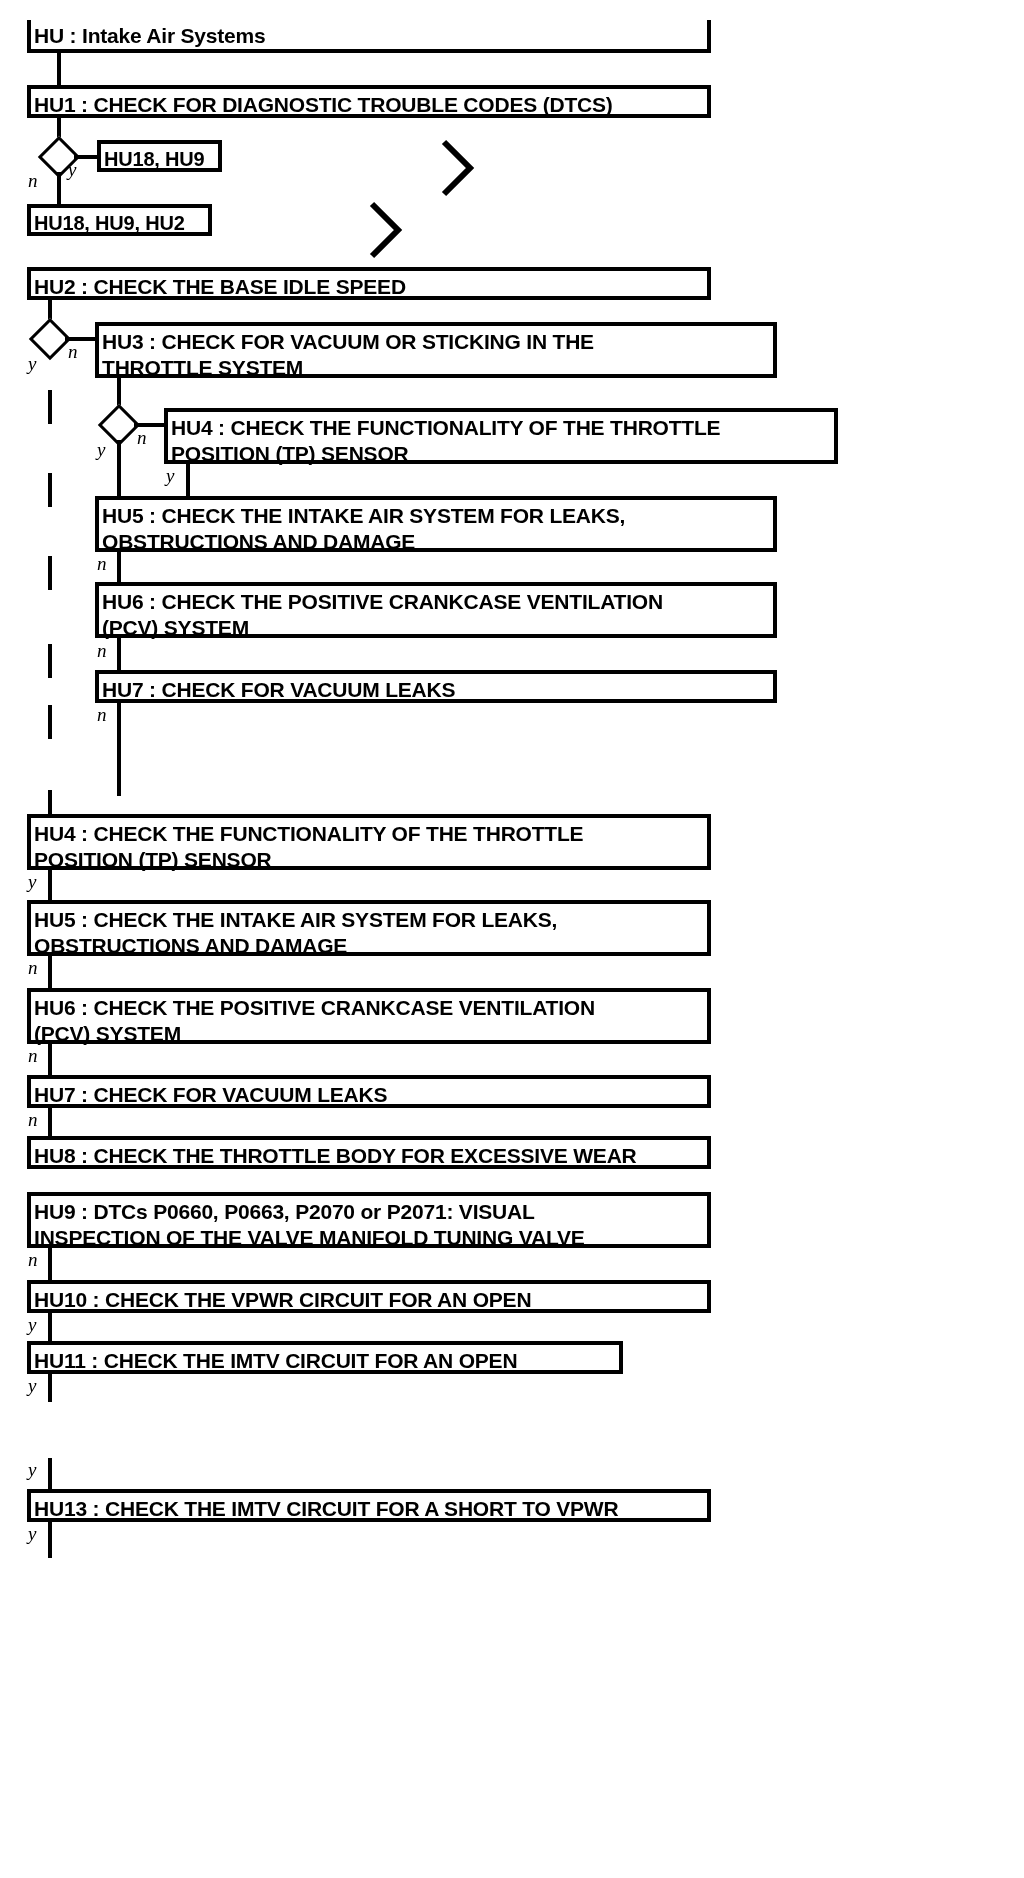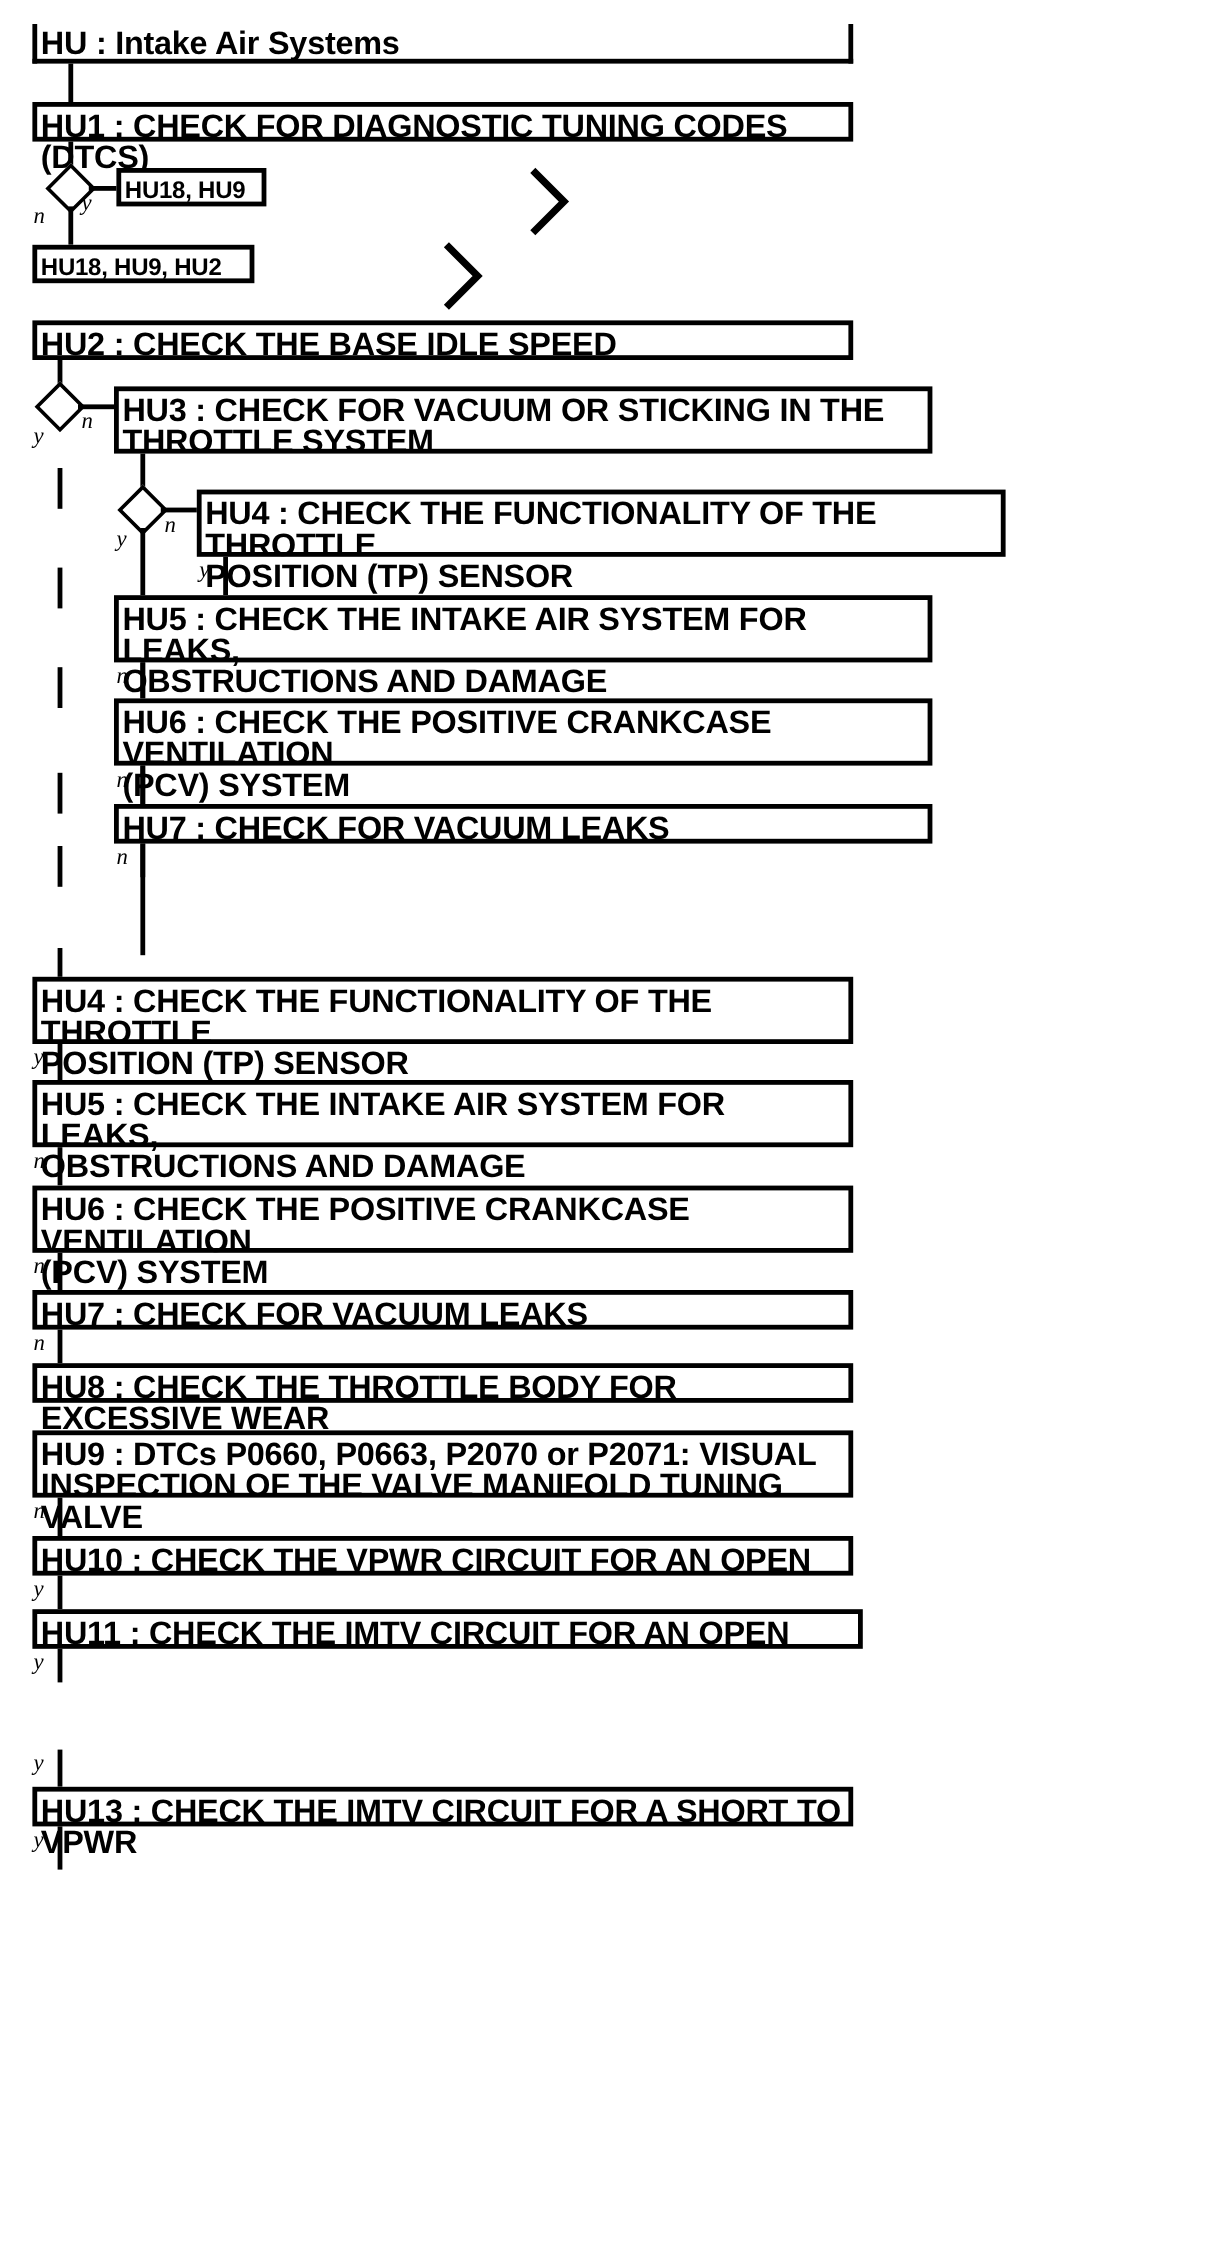--- a/index.html
+++ b/index.html
@@ -15,21 +15,21 @@
     font-family: "Liberation Sans", sans-serif;
     overflow: hidden;
   }
   .node {
     position: absolute;
     box-sizing: border-box;
     border: 4px solid #000000;
     background: #ffffff;
     color: #000000;
     font-weight: bold;
-    font-size: 27px;
+    font-size: 21px;
     line-height: 26px;
     letter-spacing: -0.2px;
     padding: 3px 0 3px 3px;
     white-space: pre-line;
     text-align: left;
   }
   .node.header {
     border-left-width: 4px;
     border-top-width: 0;
     border-right-width: 4px;
@@ -68,21 +68,21 @@
 </style>
 </head>
 <body>
 
 <div id="canvas">
 
   <div class="node header" style="left:27px; top:20px; width:684px; height:33px;">HU : Intake Air Systems</div>
 
   <div class="line vline" style="left:57px; top:53px; width:4px; height:32px;"></div>
 
-  <div class="node" style="left:27px; top:85px; width:684px; height:33px;">HU1 : CHECK FOR DIAGNOSTIC TUNING CODES (DTCS)</div>
+  <div class="node" style="left:27px; top:85px; width:684px; height:33px;">HU1 : CHECK FOR DIAGNOSTIC TROUBLE CODES (DTCS)</div>
 
   <div class="line vline" style="left:57px; top:118px; width:4px; height:24px;"></div>
 
   <div class="diamond" style="left:44px; top:142px; width:30px; height:30px;"></div>
 
   <div class="line hline" style="left:74px; top:155px; width:26px; height:4px;"></div>
   <div class="edge-label" style="left:68px; top:160px;">y</div>
 
   <div class="node small" style="left:97px; top:140px; width:125px; height:32px;">HU18, HU9</div>
 
@@ -186,21 +186,21 @@
 INSPECTION OF THE VALVE MANIFOLD TUNING VALVE</div>
 
   <div class="line vline" style="left:48px; top:1248px; width:4px; height:32px;"></div>
   <div class="edge-label" style="left:28px; top:1250px;">n</div>
 
   <div class="node" style="left:27px; top:1280px; width:684px; height:33px;">HU10 : CHECK THE VPWR CIRCUIT FOR AN OPEN</div>
 
   <div class="line vline" style="left:48px; top:1313px; width:4px; height:28px;"></div>
   <div class="edge-label" style="left:28px; top:1315px;">y</div>
 
-  <div class="node" style="left:27px; top:1341px; width:692px; height:33px;">HU11 : CHECK THE IMTV CIRCUIT FOR AN OPEN</div>
+  <div class="node" style="left:27px; top:1341px; width:596px; height:33px;text-decoration:underline;">HU11 : CHECK THE IMTV CIRCUIT FOR AN OPEN</div>
 
   <div class="line vline" style="left:48px; top:1374px; width:4px; height:28px;"></div>
   <div class="edge-label" style="left:28px; top:1376px;">y</div>
 
 
   <div class="line vline" style="left:48px; top:1458px; width:4px; height:31px;"></div>
   <div class="edge-label" style="left:28px; top:1460px;">y</div>
 
   <div class="node" style="left:27px; top:1489px; width:684px; height:33px;">HU13 : CHECK THE IMTV CIRCUIT FOR A SHORT TO VPWR</div>
 

